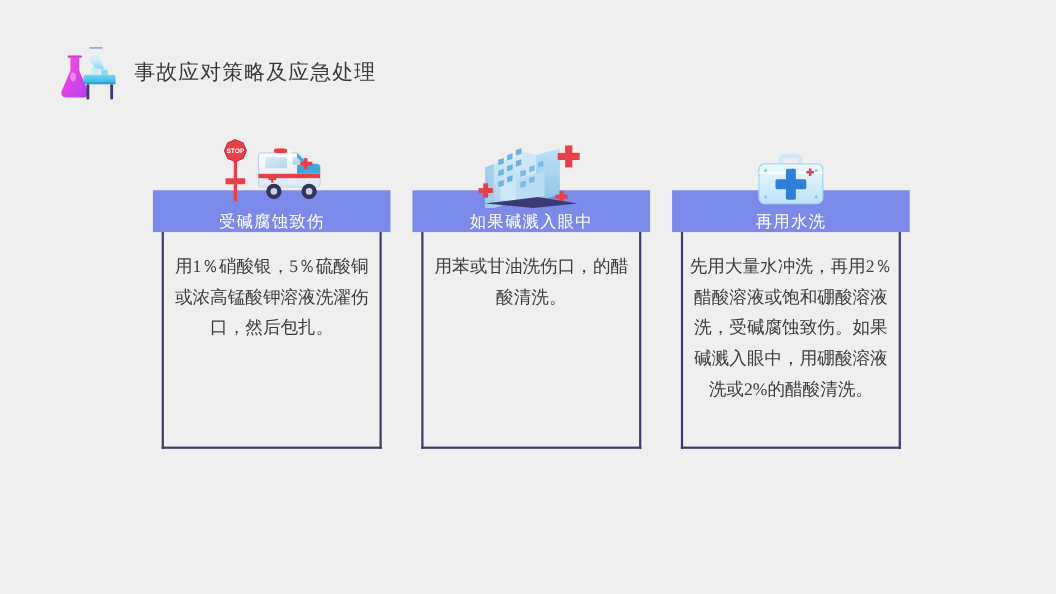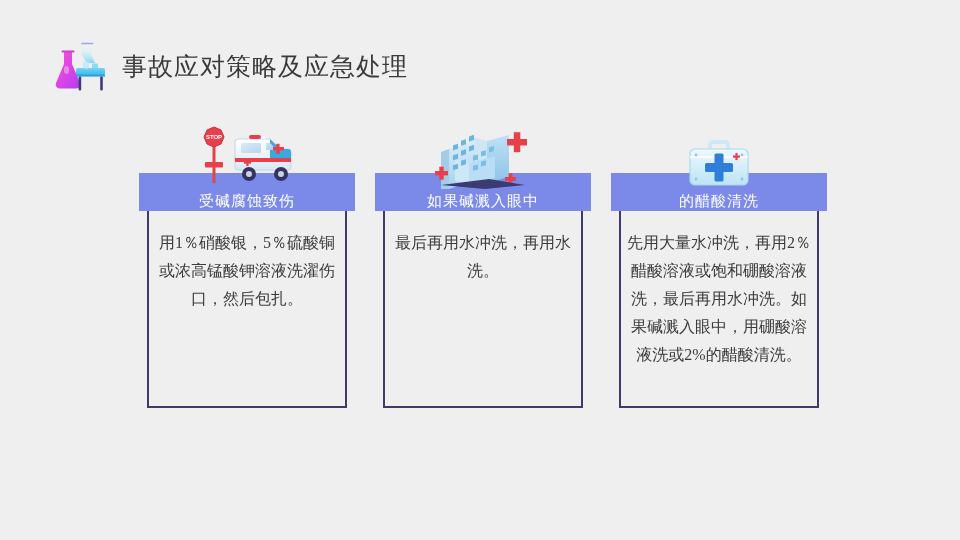--- a/index.html
+++ b/index.html
@@ -11,21 +11,21 @@
   }
   .slide { position:relative; width:960px; height:540px; background:#efefef; }
 
   
   .title-row {
     position:absolute; left:46px; top:38px;
     display:flex; align-items:center; gap:14px;
   }
   .title-icon { width:62px; height:56px; flex:0 0 auto; }
   .title-text {
-    font-size:25px; color:#3a3a3a; letter-spacing:1px;
+    font-size:19px; color:#3a3a3a; letter-spacing:1px;
     font-family:"Liberation Serif","DejaVu Serif",serif;
     white-space:nowrap;
   }
 
   
   .cards { position:absolute; left:0; top:0; width:960px; height:540px; }
   .card { position:absolute; top:173px; }
   .card-1 { left:139px; width:216px; }
   .card-2 { left:375px; width:216px; }
   .card-3 { left:611px; width:216px; }
@@ -159,21 +159,21 @@
           <circle cx="94" cy="49" r="3" fill="#c9d4e2"></circle>
         </svg>
       </div>
     </div>
 
     <div class="card card-2">
       <div class="card-frame"></div>
       <div class="card-header">
         <span class="card-header-label">如果碱溅入眼中</span>
       </div>
-      <div class="card-body">最后再用水冲洗，再用水洗。</div>
+      <div class="card-body">用苯或甘油洗伤口，的醋酸清洗。</div>
       <div class="card-art">
         <svg viewBox="0 0 104 64" width="104" height="64">
           <defs>
             <linearGradient id="bldL" x1="0" y1="0" x2="0" y2="1">
               <stop offset="0%" stop-color="#d6ecfa"></stop>
               <stop offset="100%" stop-color="#a7d2ee"></stop>
             </linearGradient>
             <linearGradient id="bldR" x1="0" y1="0" x2="0" y2="1">
               <stop offset="0%" stop-color="#bfe1f7"></stop>
               <stop offset="100%" stop-color="#8dc3e6"></stop>
@@ -218,23 +218,23 @@
           <rect x="77.6" y="48.4" width="3.8" height="11" fill="#e8404a"></rect>
 
           <path d="M10 60 l48 -6 l36 6 l-40 4 z" fill="#3c3a72"></path>
         </svg>
       </div>
     </div>
 
     <div class="card card-3">
       <div class="card-frame"></div>
       <div class="card-header">
-        <span class="card-header-label">的醋酸清洗</span>
-      </div>
-      <div class="card-body">先用大量水冲洗，再用2％醋酸溶液或饱和硼酸溶液洗，最后再用水冲洗。如果碱溅入眼中，用硼酸溶液洗或2%的醋酸清洗。</div>
+        <span class="card-header-label">再用水洗</span>
+      </div>
+      <div class="card-body">先用大量水冲洗，再用2％醋酸溶液或饱和硼酸溶液洗，受碱腐蚀致伤。如果碱溅入眼中，用硼酸溶液洗或2%的醋酸清洗。</div>
       <div class="card-art">
         <svg viewBox="0 0 84 60" width="84" height="60">
           <defs>
             <linearGradient id="kitG" x1="0" y1="0" x2="0" y2="1">
               <stop offset="0%" stop-color="#eef9fe"></stop>
               <stop offset="100%" stop-color="#bde3f6"></stop>
             </linearGradient>
           </defs>
 
           <path d="M33 14 l0 -4 a3 3 0 0 1 3 -3 l12 0 a3 3 0 0 1 3 3 l0 4" fill="none" stroke="#cfe8f7" stroke-width="4" stroke-linecap="round"></path>

